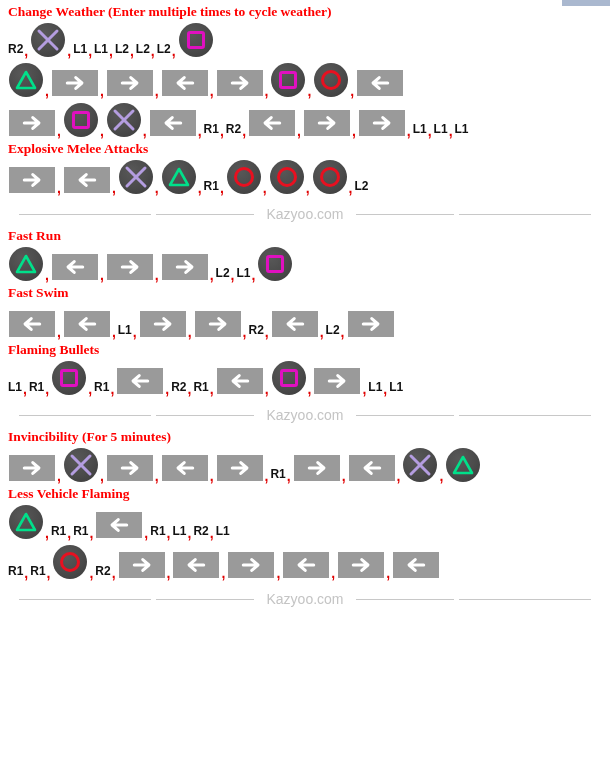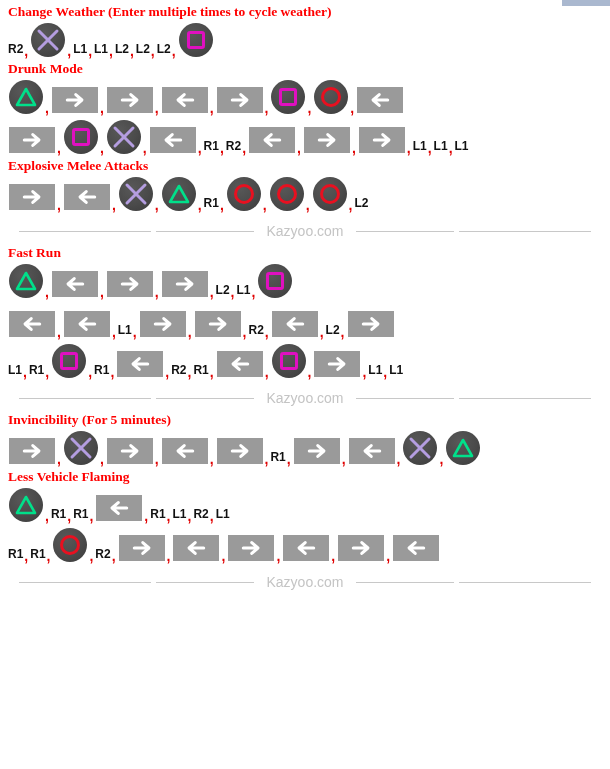--- a/index.html
+++ b/index.html
@@ -121,21 +121,20 @@
           <span class="tok">
             <span class="btn-round" title="Square">
               <svg width="24" height="24" viewBox="0 0 24 24">
                 <rect x="4.5" y="4.5" width="15" height="15" rx="1.5" fill="none" stroke="#e010c0" stroke-width="3"></rect>
               </svg>
             </span>
           </span>
         </div>
       </div>
       <div class="cheat">
-        <div class="cheat-title">Drunk Mode</div>
         <div class="seq">
           <span class="tok">
             <span class="btn-round" title="Triangle">
               <svg width="24" height="24" viewBox="0 0 24 24">
                 <polygon points="12,4 21,20 3,20" fill="none" stroke="#00e08a" stroke-width="2.6" stroke-linejoin="round"></polygon>
               </svg>
             </span>
             <span class="comma">,</span>
           </span>
           <span class="tok">
@@ -397,20 +396,21 @@
           <span class="tok">
             <span class="btn-round" title="Square">
               <svg width="24" height="24" viewBox="0 0 24 24">
                 <rect x="4.5" y="4.5" width="15" height="15" rx="1.5" fill="none" stroke="#e010c0" stroke-width="3"></rect>
               </svg>
             </span>
           </span>
         </div>
       </div>
       <div class="cheat">
+        <div class="cheat-title">Fast Swim</div>
         <div class="seq">
           <span class="tok">
             <span class="btn-arrow" title="Left">
               <svg width="32" height="20" viewBox="0 0 32 26">
                 <path d="M26 13 H8 M15 6 L7 13 L15 20" fill="none" stroke="#ffffff" stroke-width="4" stroke-linecap="round" stroke-linejoin="round"></path>
               </svg>
             </span>
             <span class="comma">,</span>
           </span>
           <span class="tok">
@@ -460,20 +460,21 @@
           <span class="tok">
             <span class="btn-arrow" title="Right">
               <svg width="32" height="20" viewBox="0 0 32 26">
                 <path d="M6 13 H24 M17 6 L25 13 L17 20" fill="none" stroke="#ffffff" stroke-width="4" stroke-linecap="round" stroke-linejoin="round"></path>
               </svg>
             </span>
           </span>
         </div>
       </div>
       <div class="cheat">
+        <div class="cheat-title">Flaming Bullets</div>
         <div class="seq">
           <span class="tok">
             <span class="txt">L1</span>
             <span class="comma">,</span>
           </span>
           <span class="tok">
             <span class="txt">R1</span>
             <span class="comma">,</span>
           </span>
           <span class="tok">

